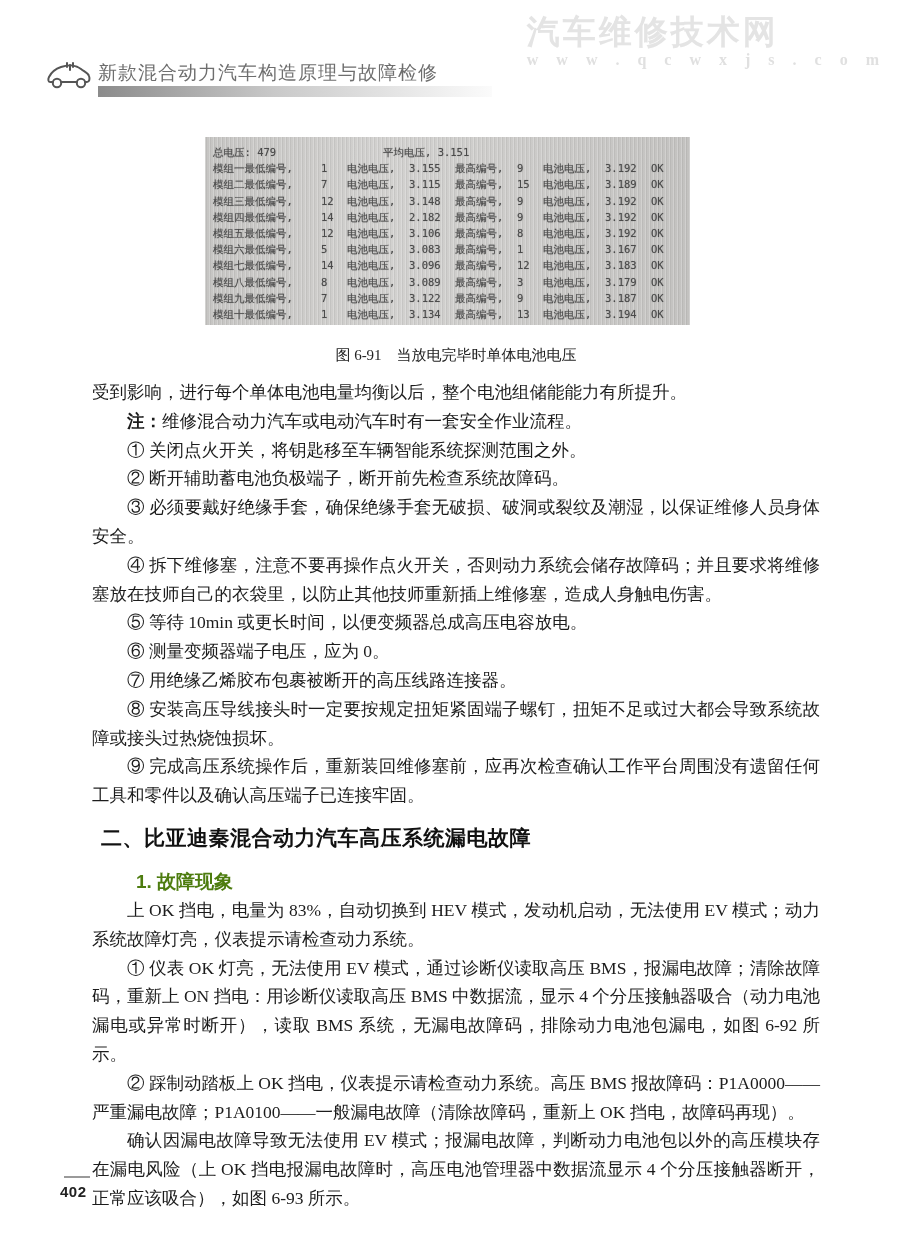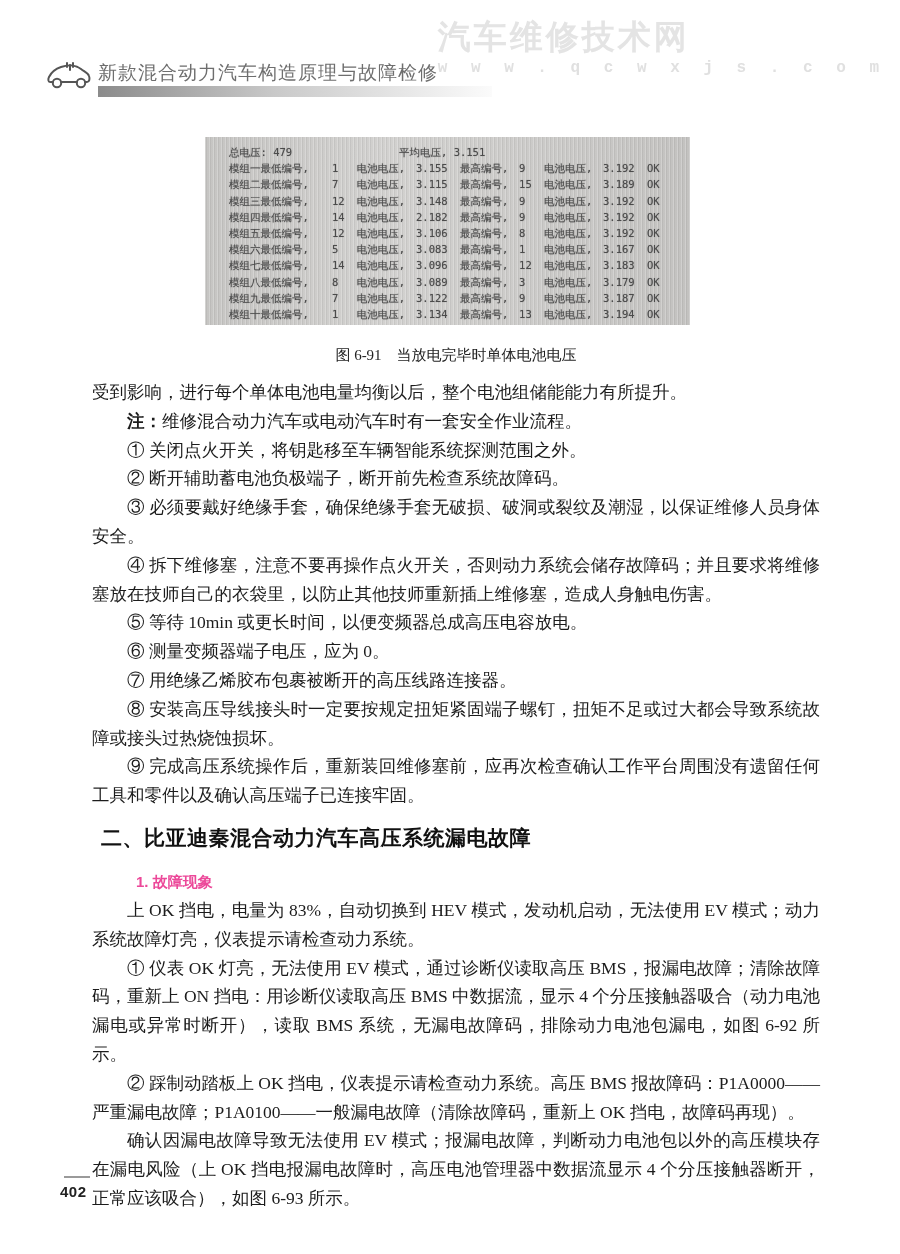--- a/index.html
+++ b/index.html
@@ -1,37 +1,37 @@
 <!DOCTYPE html>
 <html lang="zh"><head>
 <meta charset="utf-8">
 <style>
   html,body{margin:0;padding:0;}
   body{width:900px;height:1254px;background:#ffffff;overflow:hidden;position:relative;
        font-family:"Liberation Serif","DejaVu Serif",serif;color:#1c1c1c;}
 
   
-  .watermark{position:absolute;top:22px;right:14px;text-align:left;color:#e4e4e4;
-             font-family:Liberation Mono, monospace;user-select:none;}
+  .watermark{position:absolute;top:14px;right:14px;text-align:left;color:#e4e4e4;
+             font-family:Liberation Serif, serif;user-select:none;}
   .watermark .wm1{font-size:33px;font-weight:bold;letter-spacing:3px;line-height:36px;}
   .watermark .wm2{font-size:16px;font-weight:bold;letter-spacing:7px;line-height:20px;color:#e0e0e0;}
 
   
   .page-header{position:absolute;top:58px;left:46px;width:520px;height:46px;text-align:center;}
   .car-icon{position:absolute;left:0;top:2px;}
   .header-title{position:absolute;left:52px;top:2px;font-size:19px;color:#6e6e6e;
                 font-family:"Liberation Sans","DejaVu Sans",sans-serif;letter-spacing:1px;}
   .header-bar{position:absolute;left:52px;top:28px;width:394px;height:11px;
               background:linear-gradient(to right,#8b8b8b,#c9c9c9 45%,#fbfbfb);}
 
   
   .content{position:absolute;top:137px;left:92px;width:728px;}
 
   
-  .photo{margin-left:113px;width:485px;height:188px;box-sizing:border-box;padding:7px 24px 5px;
+  .photo{margin-left:113px;width:485px;height:188px;box-sizing:border-box;padding:7px 8px 5px;
          background:
            repeating-linear-gradient(90deg, rgba(255,255,255,.22) 0 1px, rgba(0,0,0,.05) 1px 2px, rgba(0,0,0,0) 2px 4px),
            linear-gradient(90deg,#c6c5c3,#d2d1cf 38%,#cbcac8 70%,#c3c2c0);
          font-family:"DejaVu Sans Mono","Liberation Mono",monospace;
          color:#4b4b4b;font-size:10.5px;line-height:16.2px;
          text-shadow:0 0 1px rgba(70,70,70,.55);}
   .photo-head{display:flex;}
   .photo-head .ph-l{width:170px;}
   .screen-row{display:flex;white-space:nowrap;}
   .c-mod{width:108px;}
@@ -45,21 +45,21 @@
   
   .body-text{margin-top:13px;font-size:17.5px;line-height:28.8px;text-align:justify;}
   .body-text p{margin:0;}
   p.noindent{text-indent:0;}
   p.indent,.step{text-indent:2em;}
   .note-label{font-weight:bold;}
 
   
   .h2-title{margin:13px 0 0 9px;font-size:21px;font-weight:bold;color:#111;
             font-family:"Liberation Sans","DejaVu Sans",sans-serif;letter-spacing:.5px;line-height:30px;}
-  .h3-title{margin:15px 0 0 44px;font-size:15px;font-weight:bold;color:#ec4899;
+  .h3-title{margin:15px 0 0 44px;font-size:19px;font-weight:bold;color:#4d7c0f;
             font-family:"Liberation Sans","DejaVu Sans",sans-serif;line-height:28px;}
   .after-h{margin-top:8px;}
 
   
   .footer{position:absolute;left:60px;top:1176px;
           font-family:"Liberation Sans","DejaVu Sans",sans-serif;}
   .footer .rule{width:26px;height:2px;background:#9a9a9a;margin-bottom:5px;margin-left:4px;}
   .footer .pageno{font-size:15px;font-weight:bold;color:#222;letter-spacing:.5px;}
 </style>
 </head>

